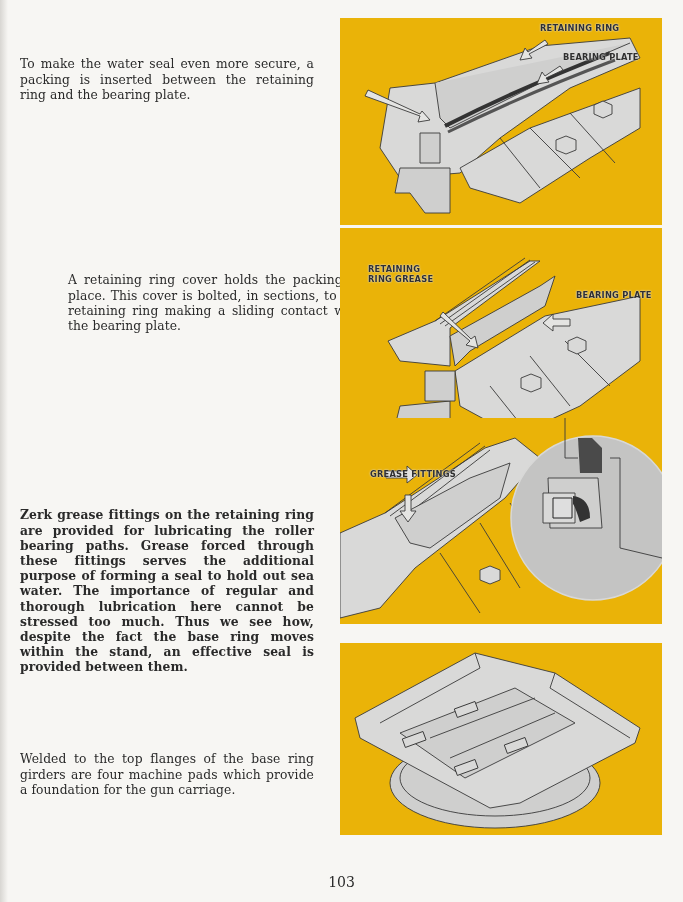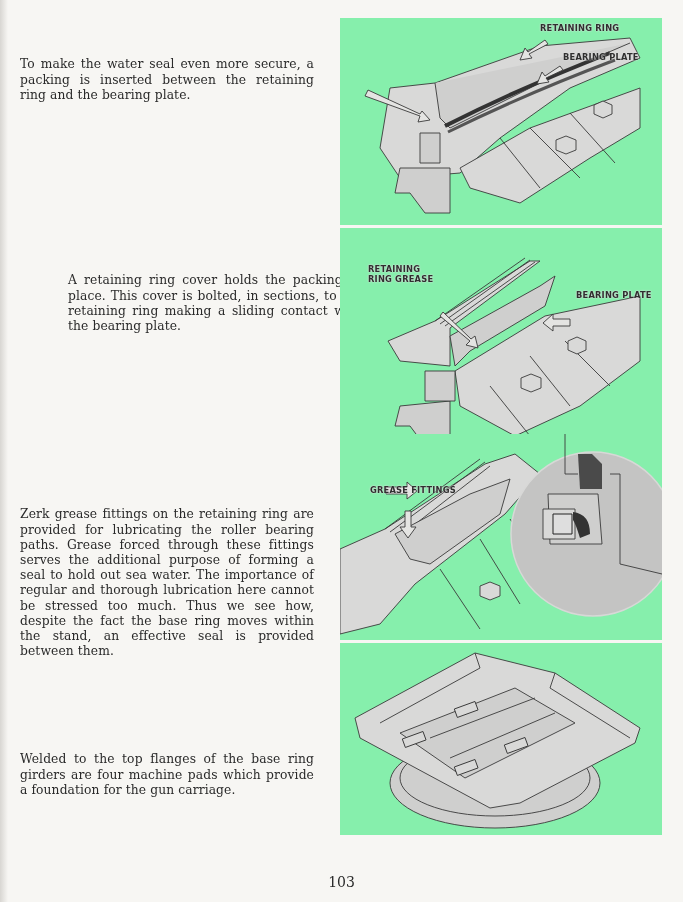--- a/index.html
+++ b/index.html
@@ -13,30 +13,30 @@
       position: absolute; left: 0; top: 0; width: 8px; height: 902px;
       background: linear-gradient(to right, #d8d6d2, #f7f6f3);
     }
     .para {
       position: absolute; left: 20px; width: 294px;
       font-size: 12.3px; line-height: 15.2px;
       text-align: justify; letter-spacing: 0.1px;
     }
     #p1 { top: 45px; }
     #p2 { top: 261px; margin-left: 48px; }
-    #p3 { top: 495px; }
+    #p3 { top: 495px; font-weight: bold; }
     #p4 { top: 740px; }
     .panel {
       position: absolute; left: 340px; width: 322px;
-      background: #86efac;
+      background: #eab308;
       overflow: hidden;
     }
     #panel1 { top: 18px; height: 207px; }
     #panel2 { top: 228px; height: 260px; }
-    #panel3 { top: 434px; height: 206px; }
+    #panel3 { top: 418px; height: 206px; }
     #panel4 { top: 643px; height: 192px; }
     .panel svg { position: absolute; left: 0; top: 0; width: 322px; height: 100%; }
     .callout {
       position: absolute;
       font-family: "DejaVu Sans", "Liberation Sans", sans-serif;
       font-weight: bold; font-size: 8.3px; line-height: 10px;
       color: #2f2f2f; letter-spacing: 0.2px; white-space: nowrap;
       text-shadow: 0 0 2px #e0e0e0, 0 0 1px #e0e0e0;
     }
     .page-number {

